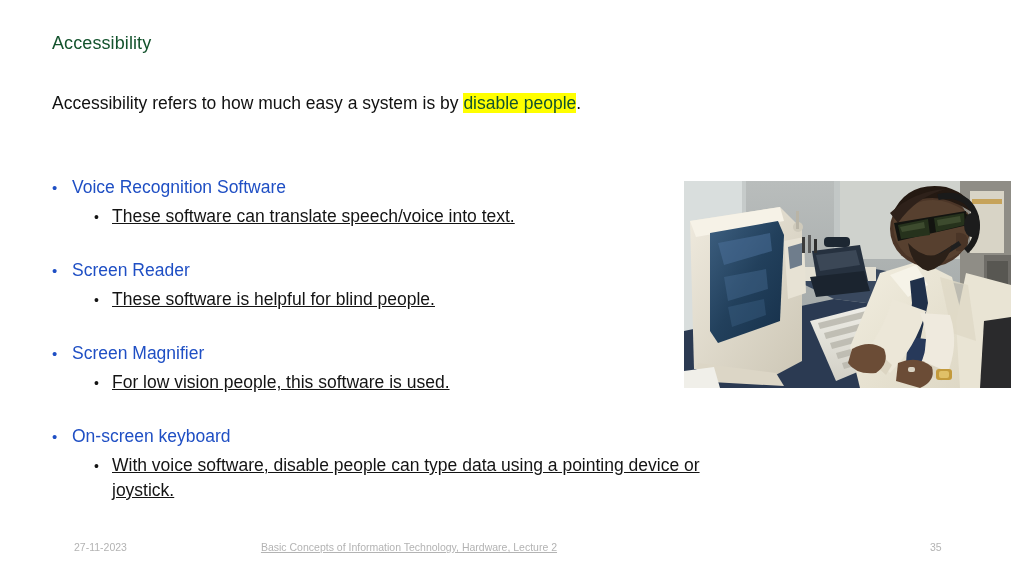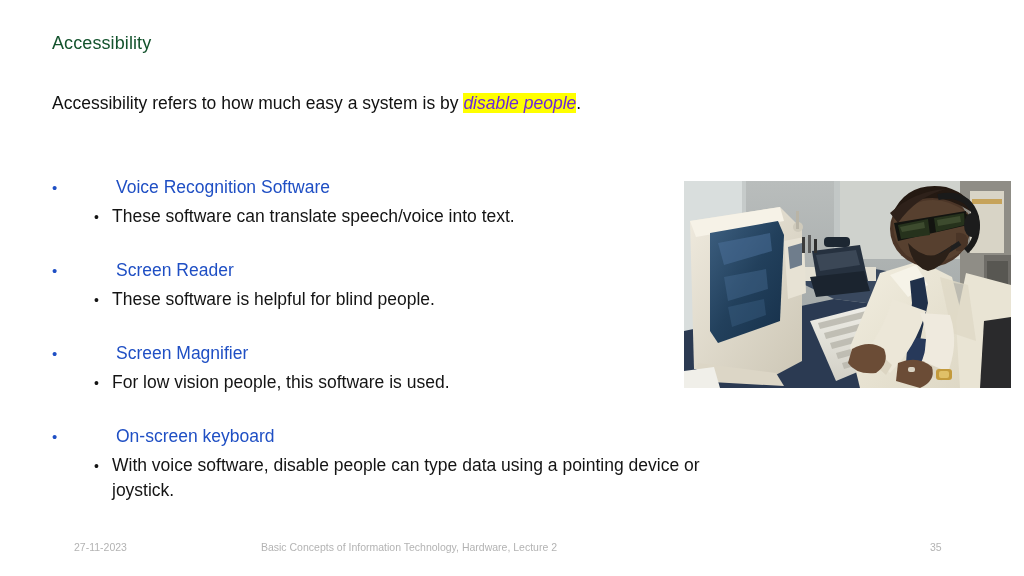--- a/index.html
+++ b/index.html
@@ -34,22 +34,21 @@
     position: absolute;
     left: 52px;
     top: 88px;
     width: 620px;
     font-size: 17.5px;
     color: #111111;
     line-height: 31px;
   }
   .intro .hl {
     background: #ffff00;
-    color: #6d28d9;
-    font-style: italic;
+    color: #14532d;
   }
 
   
   .bullets {
     position: absolute;
     left: 52px;
     top: 174px;
     width: 700px;
   }
   .group {
@@ -64,41 +63,42 @@
     color: #1f4fc4;
     line-height: 26px;
   }
   .lvl1 .dot {
     width: 20px;
     flex: 0 0 20px;
     color: #1f4fc4;
     font-size: 15px;
     line-height: 26px;
   }
-  .lvl1 .txt { flex: 1; margin-left: 44px; }
+  .lvl1 .txt { flex: 1; }
 
   .lvl2 {
     display: flex;
     align-items: baseline;
     margin-left: 42px;
     margin-top: 3px;
     font-size: 17.5px;
     color: #141414;
     line-height: 25px;
   }
   .lvl2 .dot {
     width: 18px;
     flex: 0 0 18px;
     color: #141414;
     font-size: 14px;
     line-height: 25px;
   }
   .lvl2 .txt {
     flex: 1;
     max-width: 640px;
+    text-decoration: underline;
   }
 
   
   .photo {
     position: absolute;
     left: 684px;
     top: 181px;
     width: 327px;
     height: 207px;
     overflow: hidden;
@@ -122,20 +122,21 @@
     top: 0;
     white-space: nowrap;
   }
   .footer .f-center {
     position: absolute;
     left: 0;
     top: 0;
     width: 818px;
     text-align: center;
     white-space: nowrap;
+    text-decoration: underline;
   }
   .footer .f-page {
     position: absolute;
     left: 930px;
     top: 0;
     white-space: nowrap;
     text-align: center;
   }
 </style>
 </head>

